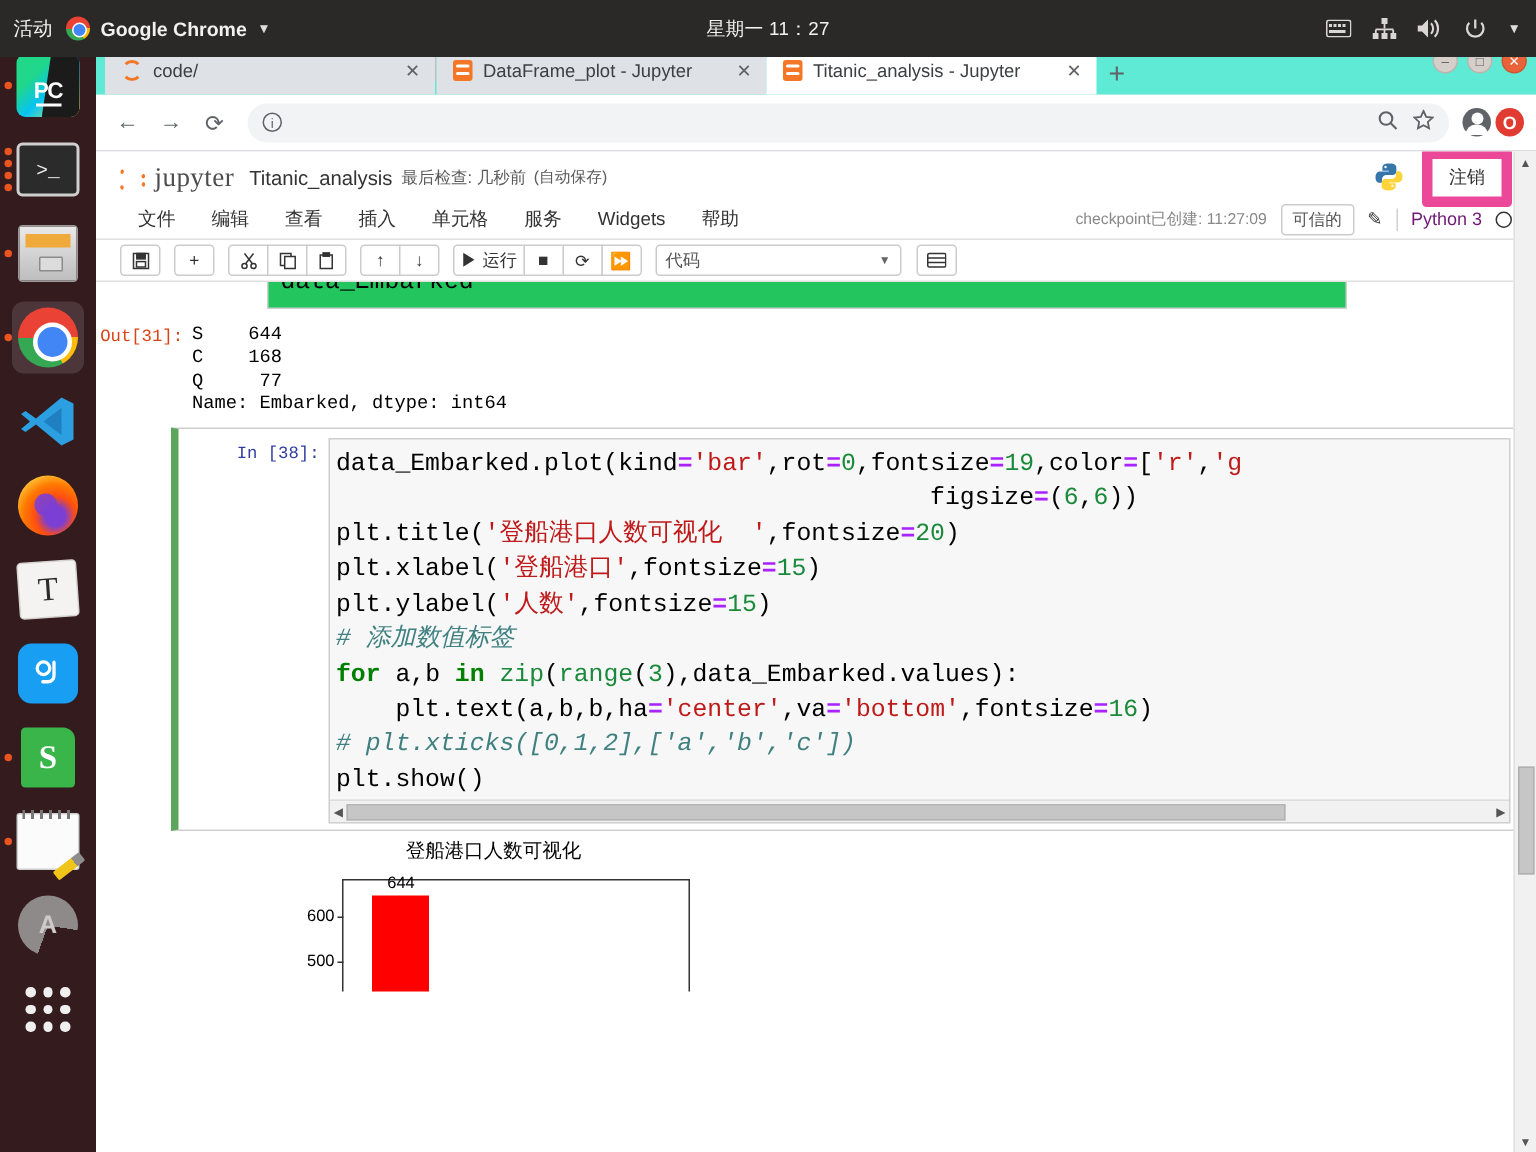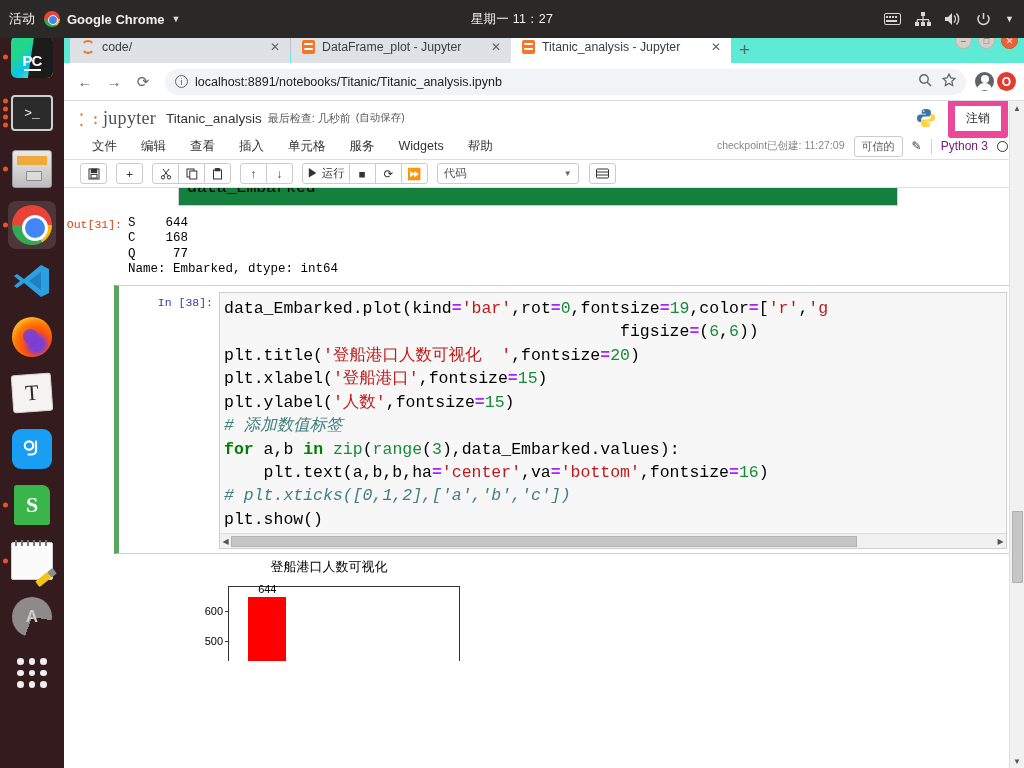--- a/index.html
+++ b/index.html
@@ -215,21 +215,21 @@
   .tb-group { display:flex; margin-right:9px; }
   .tb-btn {
     min-width:27px; height:21px; border:1px solid #ccc; background:#fff;
     display:flex; align-items:center; justify-content:center;
     font-size:11.5px; color:#333; margin-left:-1px; padding:0 4px;
   }
   .tb-btn:first-child { margin-left:0; border-radius:3px 0 0 3px; }
   .tb-group .tb-btn:last-child { border-radius:0 3px 3px 0; }
   .tb-group.single .tb-btn { border-radius:3px; }
   .tb-select {
-    height:21px; width:142px; border:1px solid #ccc; border-radius:3px; background:#fff;
+    height:21px; width:164px; border:1px solid #ccc; border-radius:3px; background:#fff;
     font-size:11.5px; color:#555; display:flex; align-items:center; padding:0 6px;
     position:relative; margin-right:10px;
   }
   .tb-select .sc { margin-left:auto; font-size:8px; color:#666; }
 
   
   #nb-area { position:relative; height:473px; overflow:hidden; background:#fff; }
   #nb-inner { position:relative; padding: 0 0 0 0; }
 
   .cell-row { display:flex; position:relative; }
@@ -452,21 +452,20 @@
       <span class="wbtn close">✕</span>
     </div>
   </div>
 
   <div id="chrome-toolbar">
     <span class="navbtn">←</span>
     <span class="navbtn">→</span>
     <span class="navbtn">⟳</span>
     <div class="omnibox">
       <span class="omni-info">i</span>
-      <span>localhost:8891/notebooks/Titanic/Titanic_analysis.ipynb</span>
       <span class="omni-right">
         <span>
           <svg width="14" height="14" viewBox="0 0 14 14" fill="none" stroke="#5f6368" stroke-width="1.4">
               <circle cx="6" cy="6" r="4.2"></circle>
               <path d="M9.2 9.2L13 13"></path>
             </svg>
         </span>
         <span>
           <svg width="14" height="14" viewBox="0 0 14 14" fill="none" stroke="#5f6368" stroke-width="1.2">
               <path d="M7 1l1.8 3.9 4.2.5-3.1 2.9.8 4.2L7 10.5 3.3 12.5l.8-4.2L1 5.4l4.2-.5z"></path>
@@ -578,21 +577,21 @@
             </svg>
       </span>
         </div>
     </div>
 
     <div id="nb-area">
       <div id="nb-inner">
 
         <div class="cell-row" style="margin-left:50px;">
           <div class="prompt"></div>
-          <div style="flex:1; max-width:720px; background:#15803d; border:1px solid #cfcfcf; border-top:none; height:18px; overflow:hidden; position:relative;">
+          <div style="flex:1; max-width:720px; background:#22c55e; border:1px solid #cfcfcf; border-top:none; height:18px; overflow:hidden; position:relative;">
             <div class="code" style="position:absolute; top:-16px; left:4px;">data_Embarked</div>
           </div>
         </div>
 
         <div class="cell-row" style="margin-top:6px;">
           <div class="prompt out">Out[31]:</div>
           <div class="out-body"><span>S    644</span>
 <span>C    168</span>
 <span>Q     77</span>
 <span>Name: Embarked, dtype: int64</span></div>

